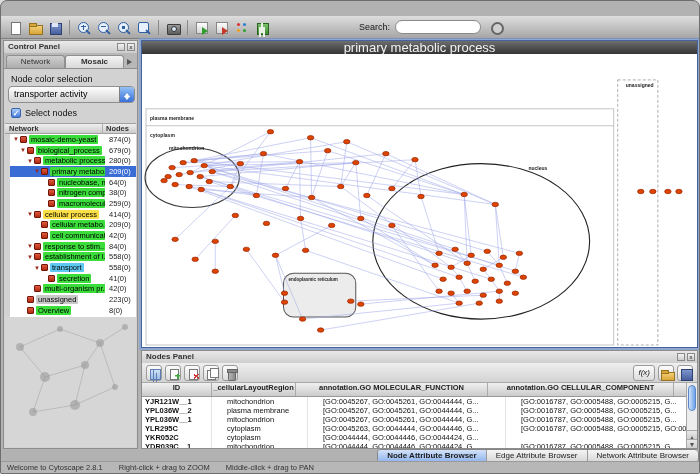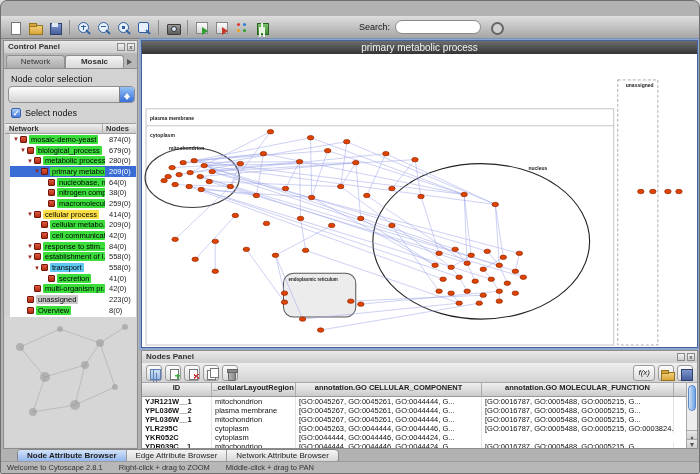--- a/index.html
+++ b/index.html
@@ -70,21 +70,21 @@
 .tree-row{position:relative;height:10.7px;display:flex;align-items:center;font-size:7.5px;cursor:default;}
 .tree-row.sel{background:#3a6cd6;}
 .tw{width:8px;font-size:6px;color:#98291c;text-align:center;flex:none;line-height:10px;}
 .nicon{width:7px;height:7px;flex:none;background:linear-gradient(#e05a42,#b02a12);border:1px solid #701708;border-radius:1px;margin-right:2px;}
 .chip{padding:0 2px;white-space:nowrap;overflow:hidden;color:#000;border-radius:1px;line-height:9px;}
 .count{position:absolute;left:99px;font-size:7.5px;color:#222;white-space:nowrap;}
 .tree-row.sel .count{color:#fff;}
 .watermark{position:absolute;left:1px;right:1px;top:276px;bottom:1px;background:#d6d6d6;overflow:hidden;}
 
 .network-frame{position:absolute;left:140px;top:39px;width:557px;height:308px;border:1px solid #45629c;box-shadow:0 0 0 2px rgba(120,160,225,.6);background:#fff;}
-.nf-title{height:13px;background:linear-gradient(#6e6e6e,#353535);color:#f2f2f2;font-size:10px;text-align:center;line-height:13px;}
+.nf-title{height:13px;background:linear-gradient(#6e6e6e,#353535);color:#f2f2f2;font-size:13px;text-align:center;line-height:13px;}
 .nf-canvas{position:absolute;left:0;top:13px;right:0;bottom:0;background:#fff;}
 .nf-canvas svg{width:100%;height:100%;display:block;}
 
 .data-panel{position:absolute;left:140px;top:349px;width:557px;height:99px;background:#e3e3e3;border:1px solid #8d8d8d;}
 .dp-toolbar{position:absolute;left:0;right:0;top:12px;height:20px;background:linear-gradient(#efefef,#d2d2d2);border-bottom:1px solid #a8a8a8;display:flex;align-items:center;padding:0 4px;gap:3px;}
 .dpbtn{width:16px;height:16px;border:1px solid #9a9a9a;border-radius:3px;background:linear-gradient(#fcfcfc,#dcdcdc);position:relative;flex:none;}
 .dpbtn::before,.dpbtn::after{content:"";position:absolute;}
 .ic-attribute-select::before{left:3px;top:3px;width:9px;height:9px;background:linear-gradient(#cfe0f5,#9cbbe6);border:1px solid #5d7fb5;}
 .ic-attribute-select::after{left:6px;top:3px;width:1px;height:9px;background:#5d7fb5;box-shadow:0 0 0 0,-0px 4px 0 #5d7fb5,3px 4px 0 #5d7fb5;}
 .ic-attribute-create::before{left:4px;top:3px;width:7px;height:9px;background:#fff;border:1px solid #777;}
@@ -96,32 +96,32 @@
 .ic-trash::before{left:5px;top:5px;width:6px;height:8px;background:linear-gradient(90deg,#b5b5b5,#8a8a8a);border:1px solid #666;border-radius:0 0 2px 2px;}
 .ic-trash::after{left:4px;top:3px;width:9px;height:2px;background:#8a8a8a;border:1px solid #666;}
 .fx{width:auto;min-width:18px;padding:0 4px;font-size:8px;font-style:italic;line-height:14px;text-align:center;color:#222;}
 .dp-right{margin-left:auto;display:flex;gap:3px;align-items:center;}
 .ic-import-table::before{left:2px;top:6px;width:12px;height:7px;background:linear-gradient(#f3cf78,#d9a63a);border:1px solid #96731e;}
 .ic-import-table::after{left:2px;top:4px;width:6px;height:2px;background:#d9a63a;border:1px solid #96731e;}
 .ic-export-table::before{left:3px;top:3px;width:10px;height:10px;background:linear-gradient(#7d94cc,#46609e);border:1px solid #2e4170;}
 .dp-table{position:absolute;left:0;right:11px;top:32px;bottom:0;background:#fff;overflow:hidden;}
 .dp-thead{display:flex;height:14px;background:linear-gradient(#f0f0f0,#cbcbcb);border-bottom:1px solid #999;font-size:7.5px;font-weight:bold;color:#222;}
 .thc{border-right:1px solid #aaa;text-align:center;line-height:10px;overflow:hidden;white-space:nowrap;flex:none;}
-.trow{display:flex;height:9px;font-size:7.5px;color:#111;}
+.trow{display:flex;height:9px;font-size:7.5px;color:#111;gap:12px;}
 .tdc{border-right:1px solid #e4e4e4;line-height:9px;padding:0 3px;white-space:nowrap;overflow:hidden;flex:none;}
 .tdc.id{font-weight:bold;}
 .dp-scroll{position:absolute;right:0;top:32px;bottom:0;width:11px;background:#ededed;border-left:1px solid #a8a8a8;}
 .thumb{position:absolute;left:1px;right:1px;top:2px;height:26px;border-radius:5px;background:linear-gradient(90deg,#cfe2f9,#6ba1e8);border:1px solid #5d86c8;}
 .sarr{position:absolute;left:0;right:0;height:9px;background:linear-gradient(#e8e8e8,#cfcfcf);border-top:1px solid #aaa;}
 .sarr.up{bottom:9px;}.sarr.down{bottom:0;}
 .sarr::before{content:"";position:absolute;left:3px;}
 .sarr.up::before{top:3px;border:2.5px solid transparent;border-bottom:4px solid #555;}
 .sarr.down::before{top:3px;border:2.5px solid transparent;border-top:4px solid #555;}
 
-.attr-tabs{position:absolute;left:16px;right:0;top:448px;height:14px;display:flex;justify-content:flex-start;align-items:center;}
+.attr-tabs{position:absolute;left:4px;right:0;top:448px;height:14px;display:flex;justify-content:flex-end;align-items:center;}
 .seg{display:flex;border:1px solid #858585;border-radius:4px;overflow:hidden;background:linear-gradient(#f5f5f5,#d6d6d6);}
 .seg-btn{font-size:8px;padding:1px 9px;border-right:1px solid #9a9a9a;color:#1c1c1c;line-height:10px;white-space:nowrap;}
 .seg-btn:last-child{border-right:none;}
 .seg-btn.sel{background:linear-gradient(#d2e2f9,#8fb4ee);font-weight:bold;}
 
 .statusbar{position:absolute;left:0;right:0;bottom:0;height:12px;font-size:7.5px;color:#333;display:flex;gap:16px;padding-left:6px;align-items:center;background:#b7b7b7;border-top:1px solid #9a9a9a;}
 </style>
 </head>
 <body>
 
@@ -159,20 +159,21 @@
         <span class="ptb">x</span>
       </span>
     </div>
     <div class="cp-tabs">
         <span class="cp-tab">Network</span>
         <span class="cp-tab sel">Mosaic</span>
         <span class="cp-tab-arrow"></span>
       </div>
     <div class="cp-label">Node color selection</div>
     <div class="dropdown">
+      <span class="dd-text">transporter activity</span>
       <span class="dd-btn"></span>
     </div>
     <div class="checkbox-row">
       <span class="cbx"></span>
       <span>Select nodes</span>
     </div>
     <div class="tree-header">
       <span class="th-net">Network</span>
       <span class="th-nodes">Nodes</span>
     </div>
@@ -533,22 +534,22 @@
         <span id="dp-right-icons" style="display:flex;gap:3px;">
             <span class="dpbtn ic-import-table"></span>
             <span class="dpbtn ic-export-table"></span>
           </span>
       </span>
     </div>
     <div class="dp-table">
       <div class="dp-thead" id="dp-thead">
           <span class="thc" style="width: 70px;">ID</span>
           <span class="thc" style="width: 84px;">_cellularLayoutRegion</span>
+          <span class="thc" style="width: 192px;">annotation.GO MOLECULAR_FUNCTION</span>
           <span class="thc" style="width: 186px;">annotation.GO CELLULAR_COMPONENT</span>
-          <span class="thc" style="width: 192px;">annotation.GO MOLECULAR_FUNCTION</span>
         </div>
       <div id="dp-tbody">
           <div class="trow">
             <span class="tdc id" style="width: 70px;">YJR121W__1</span>
             <span class="tdc" style="width: 84px;">mitochondrion</span>
             <span class="tdc" style="width: 186px;">[GO:0045267, GO:0045261, GO:0044444, G...</span>
             <span class="tdc" style="width: 192px;">[GO:0016787, GO:0005488, GO:0005215, G...</span>
           </div>
           <div class="trow">
             <span class="tdc id" style="width: 70px;">YPL036W__2</span>

